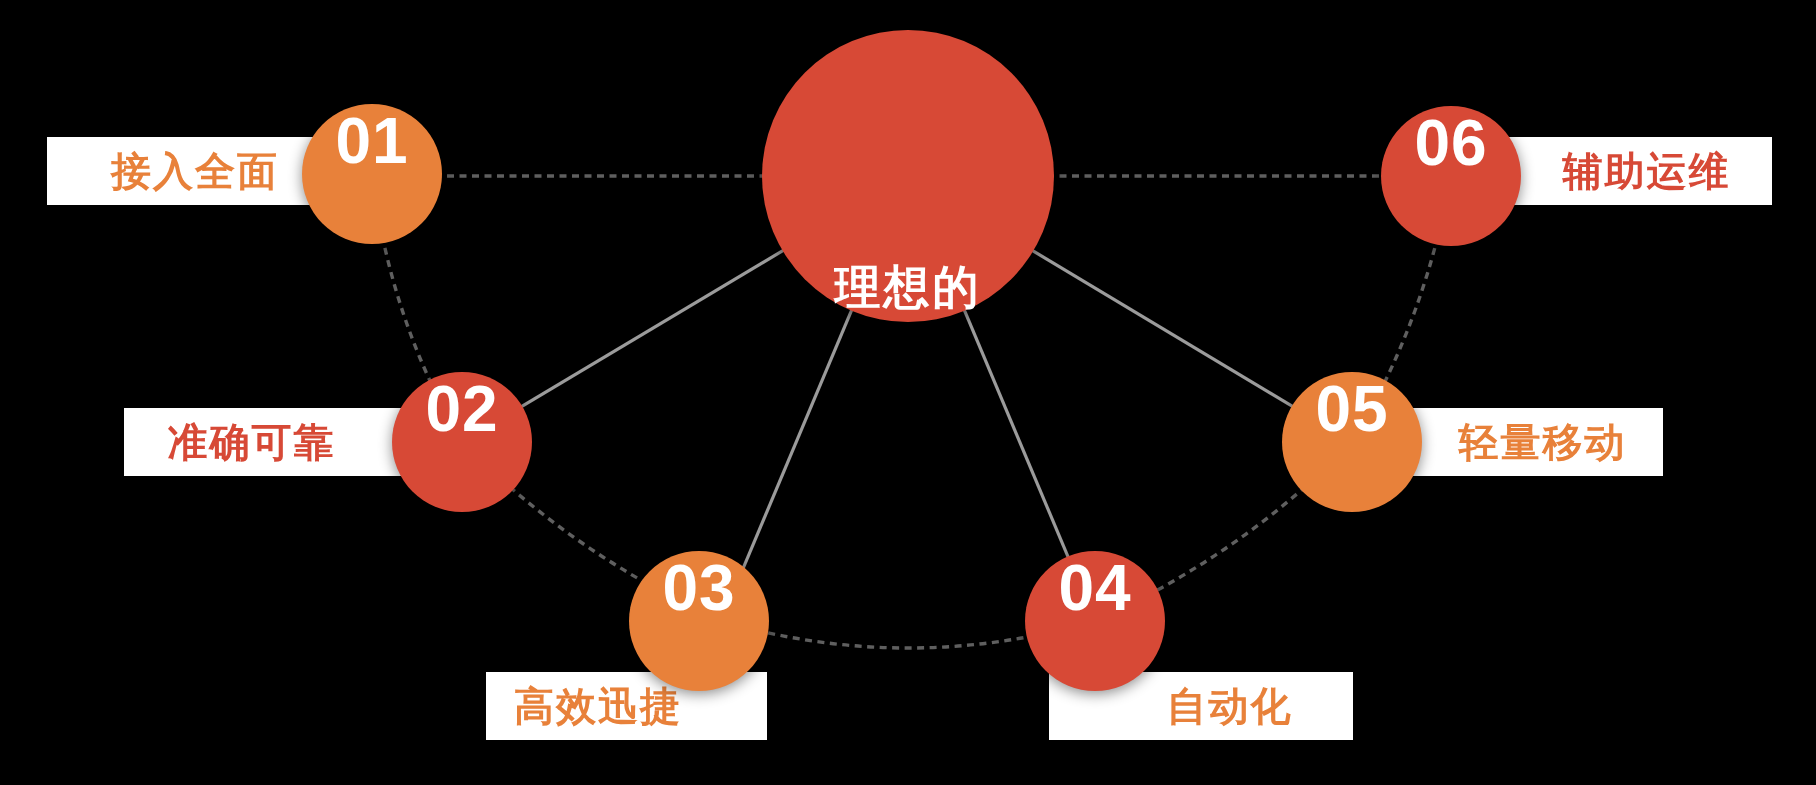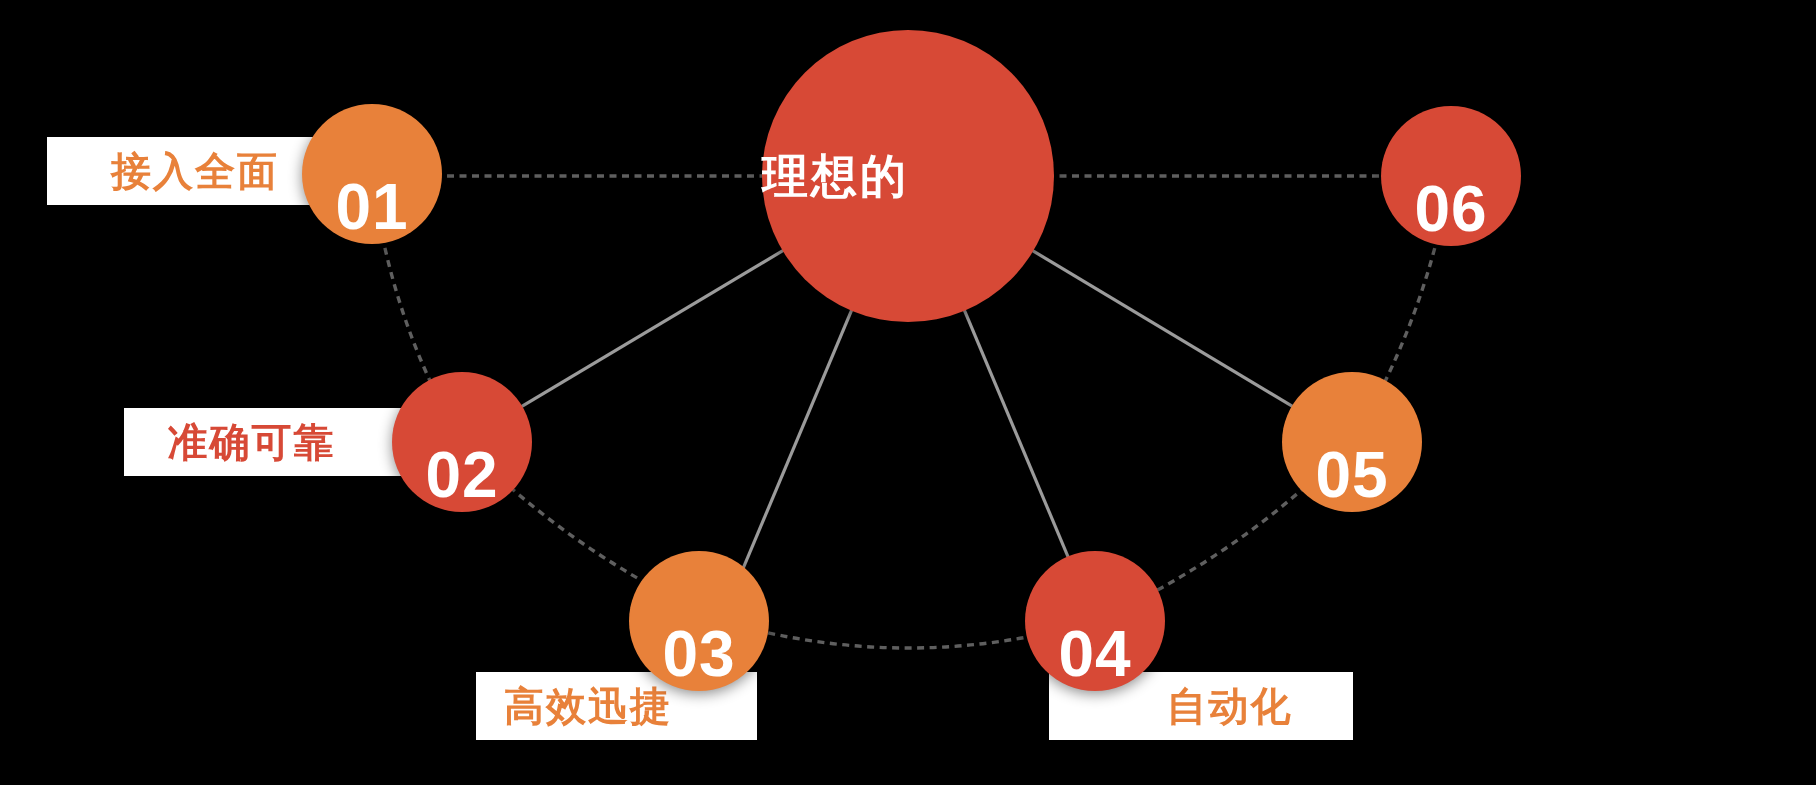--- a/index.html
+++ b/index.html
@@ -11,34 +11,34 @@
   .dashed{stroke:var(--dashed-line,#5f5f5f);stroke-width:3.4;stroke-dasharray:7 5.5;fill:none;}
 
   .bar{position:absolute;height:68px;background:var(--label-bg,#fff);z-index:2;
        display:flex;align-items:center;justify-content:center;box-sizing:border-box;
        box-shadow:3px 4px 8px rgba(0,0,0,0.55);}
   .bar-text{font-size:40px;font-weight:700;white-space:nowrap;letter-spacing:2px;}
   .t-orange{color:var(--orange,#e8813a);}
   .t-red{color:var(--red,#d74936);}
 
   .node{position:absolute;width:140px;height:140px;border-radius:50%;z-index:3;
-        display:flex;align-items:flex-end;justify-content:center;
+        display:flex;align-items:flex-start;justify-content:center;
         box-shadow:0 3px 14px rgba(0,0,0,0.45);}
   .c-orange{background:var(--orange,#e8813a);}
   .c-red{background:var(--red,#d74936);}
   .num{color:#fff;font-size:64px;font-weight:700;letter-spacing:1px;}
 
   .center-circle{position:absolute;left:762px;top:30px;width:292px;height:292px;border-radius:50%;
-        background:var(--red,#d74936);z-index:3;display:flex;flex-direction:row;
-        align-items:center;justify-content:space-between;box-shadow:0 3px 16px rgba(0,0,0,0.45);}
+        background:var(--red,#d74936);z-index:3;display:flex;flex-direction:column;
+        align-items:center;justify-content:flex-end;box-shadow:0 3px 16px rgba(0,0,0,0.45);}
   .center-line{color:#fff;font-size:46px;font-weight:700;line-height:1.5;letter-spacing:3px;white-space:nowrap;}
 
   .b1{left:47px;top:137px;width:328px;padding-right:72px;padding-left:40px;}
   .b2{left:124px;top:408px;width:333px;padding-right:78px;}
-  .b3{left:476px;top:672px;width:281px;padding-right:57px;}
+  .b3{left:486px;top:672px;width:281px;padding-right:57px;}
   .b4{left:1049px;top:672px;width:304px;padding-left:57px;}
   .b5{left:1346px;top:408px;width:317px;padding-left:76px;}
   .b6{left:1445px;top:137px;width:327px;padding-left:76px;}
 
   .n1{left:302px;top:104px;}
   .n2{left:392px;top:372px;}
   .n3{left:629px;top:551px;}
   .n4{left:1025px;top:551px;}
   .n5{left:1282px;top:372px;}
   .n6{left:1381px;top:106px;}
@@ -62,20 +62,26 @@
   </div>
   <div class="bar b2">
     <span class="bar-text t-red">准确可靠</span>
   </div>
   <div class="bar b3">
     <span class="bar-text t-orange">高效迅捷</span>
   </div>
   <div class="bar b4">
     <span class="bar-text t-orange">自动化</span>
   </div>
+  <div class="bar b5">
+    <span class="bar-text t-orange">轻量移动</span>
+  </div>
+  <div class="bar b6">
+    <span class="bar-text t-red">辅助运维</span>
+  </div>
 
   <div class="node n1 c-orange">
     <span class="num">01</span>
   </div>
   <div class="node n2 c-red">
     <span class="num">02</span>
   </div>
   <div class="node n3 c-orange">
     <span class="num">03</span>
   </div>

